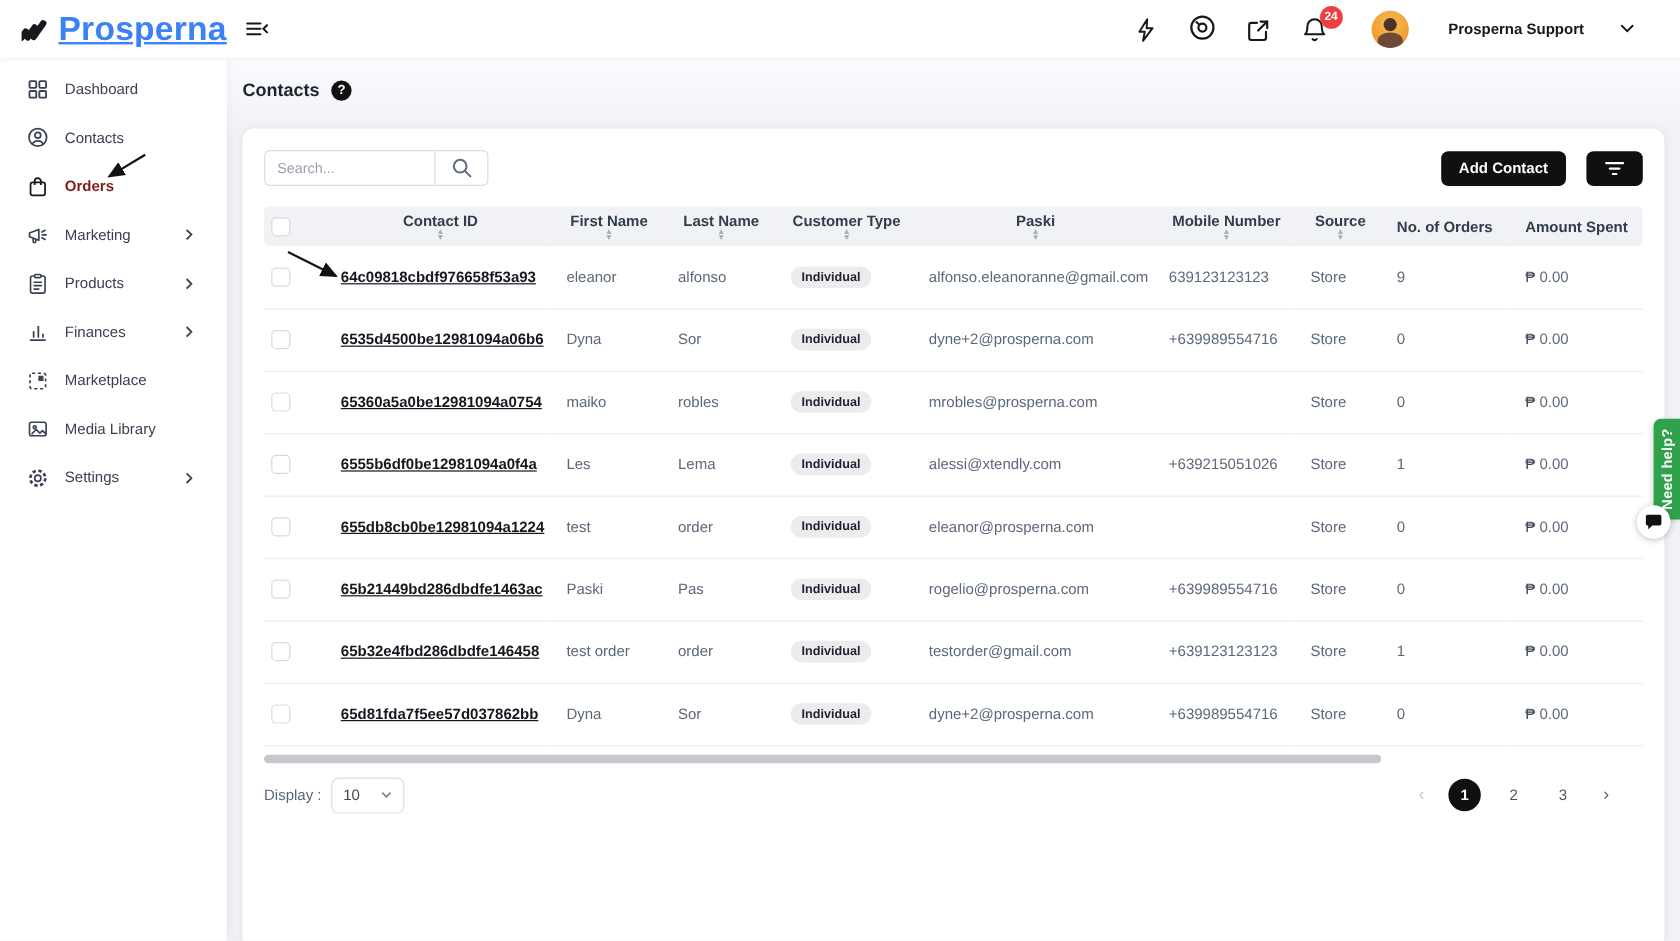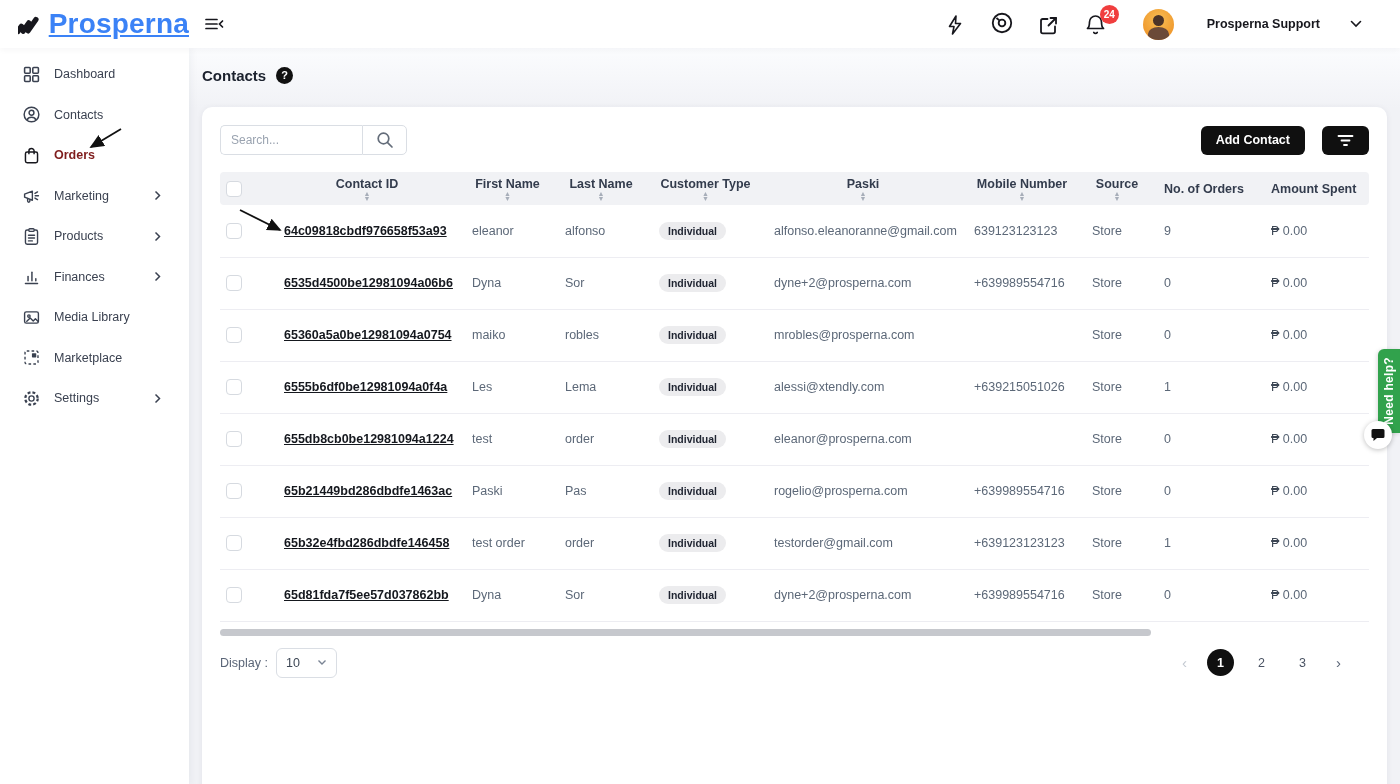--- a/index.html
+++ b/index.html
@@ -295,37 +295,37 @@
     <span class="side-chevron">
       <svg class="icon" width="7" height="11" viewBox="0 0 7 11" fill="none" stroke="#3a4150" stroke-width="1.5">
           <polyline points="1.5,1.5 5.5,5.5 1.5,9.5"></polyline>
         </svg>
       </span>
   </div>
 
 
   <div class="side-item">
     <span class="s-icon">
+      <svg class="icon" width="19" height="19" viewBox="0 0 22 22" fill="none" stroke="#3a4150" stroke-width="1.6">
+        <rect x="3.5" y="3.5" width="15" height="15" rx="2" stroke-dasharray="3 2.6"></rect>
+        <rect x="11.5" y="6" width="5" height="5" rx="0.8" fill="#3a4150" stroke="none"></rect>
+      </svg>
+      </span>
+    <span class="s-label">Marketplace</span>
+  </div>
+
+  <div class="side-item">
+    <span class="s-icon">
       <svg class="icon" width="19" height="19" viewBox="0 0 22 22" fill="none" stroke="#3a4150" stroke-width="1.6" stroke-linejoin="round">
         <rect x="3" y="4.5" width="16" height="13" rx="2"></rect>
         <circle cx="8" cy="9.3" r="1.4"></circle>
         <path d="M5 16 L9.5 11.5 L13 15 L15.5 12.5 L19 16"></path>
       </svg>
       </span>
     <span class="s-label">Media Library</span>
-  </div>
-
-  <div class="side-item">
-    <span class="s-icon">
-      <svg class="icon" width="19" height="19" viewBox="0 0 22 22" fill="none" stroke="#3a4150" stroke-width="1.6">
-        <rect x="3.5" y="3.5" width="15" height="15" rx="2" stroke-dasharray="3 2.6"></rect>
-        <rect x="11.5" y="6" width="5" height="5" rx="0.8" fill="#3a4150" stroke="none"></rect>
-      </svg>
-      </span>
-    <span class="s-label">Marketplace</span>
   </div>
 
   <div class="side-item">
     <span class="s-icon">
       <svg class="icon" width="19" height="19" viewBox="0 0 22 22" fill="none" stroke="#3a4150">
         <circle cx="11" cy="11" r="3" stroke-width="1.6"></circle>
         <circle cx="11" cy="11" r="7.2" stroke-width="2.6" stroke-dasharray="3.3 2.4"></circle>
       </svg>
       </span>
     <span class="s-label">Settings</span>

